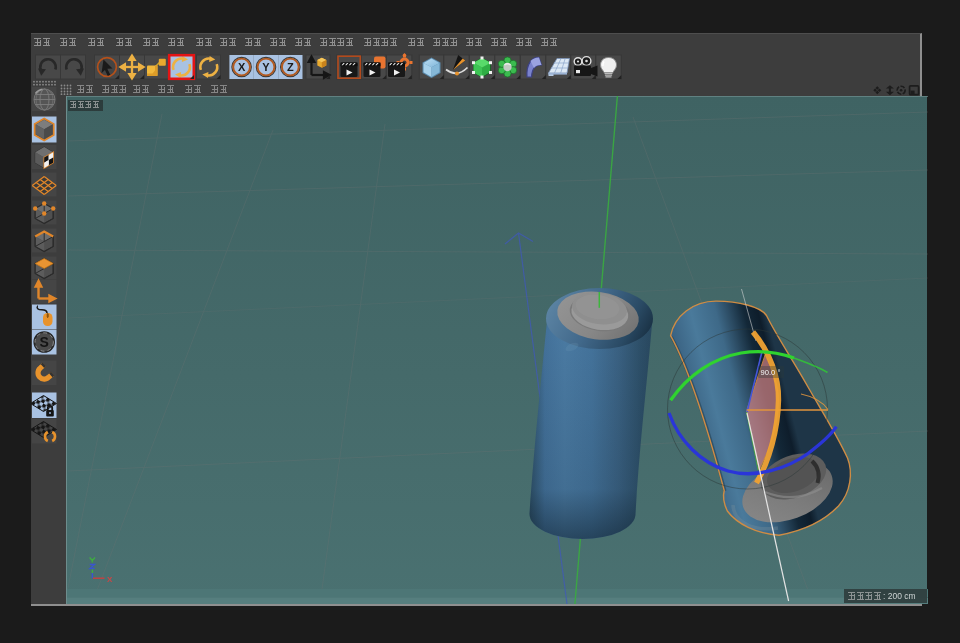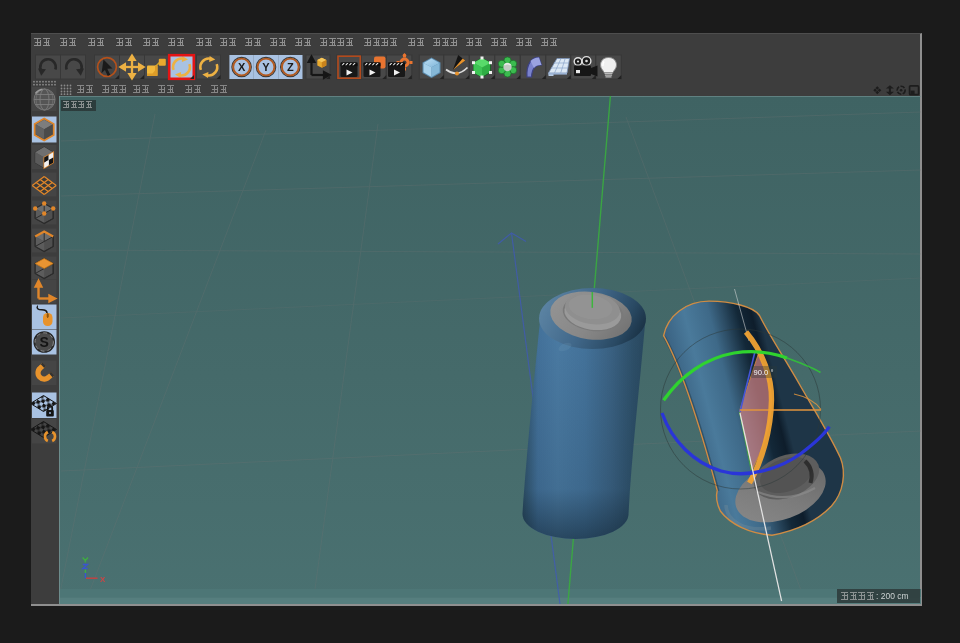--- a/index.html
+++ b/index.html
@@ -462,21 +462,21 @@
     <g transform="translate(43.5 429.5)">
       <use href="#dgrid"></use>
       <g transform="translate(6.5 7)" stroke="#e8932c" stroke-width="2.6" fill="none">
         <path d="M-2.2 -4.5 A5 5 0 0 0 -2.2 4.5"></path>
         <path d="M2.2 -4.5 A5 5 0 0 1 2.2 4.5"></path>
       </g>
     </g>
   </svg>
   </div>
 
-  <div class="abs" id="viewport" style="left:59px;top:96px;width:861px;height:508px;background:linear-gradient(#3f6363,#456a6a 55%,#4a7171);border-left:1px solid #6d8d8d;box-sizing:border-box;">
+  <div class="abs" id="viewport" style="left:66px;top:96px;width:861px;height:508px;background:linear-gradient(#3f6363,#456a6a 55%,#4a7171);border-left:1px solid #6d8d8d;box-sizing:border-box;">
   <svg class="abs" style="left:0;top:0" width="861" height="508" viewBox="59 96 861 508">
     <defs>
       <linearGradient id="bodyG" gradientUnits="userSpaceOnUse" x1="522" y1="0" x2="645" y2="0">
         <stop offset="0" stop-color="#2e5068"></stop>
             <stop offset="0.12" stop-color="#43719a"></stop>
         <stop offset="0.28" stop-color="#4a7aa2"></stop>
             <stop offset="0.5" stop-color="#44739b"></stop>
         <stop offset="0.72" stop-color="#3a6182"></stop>
             <stop offset="0.9" stop-color="#2d4f68"></stop>
         <stop offset="1" stop-color="#28475e"></stop>

